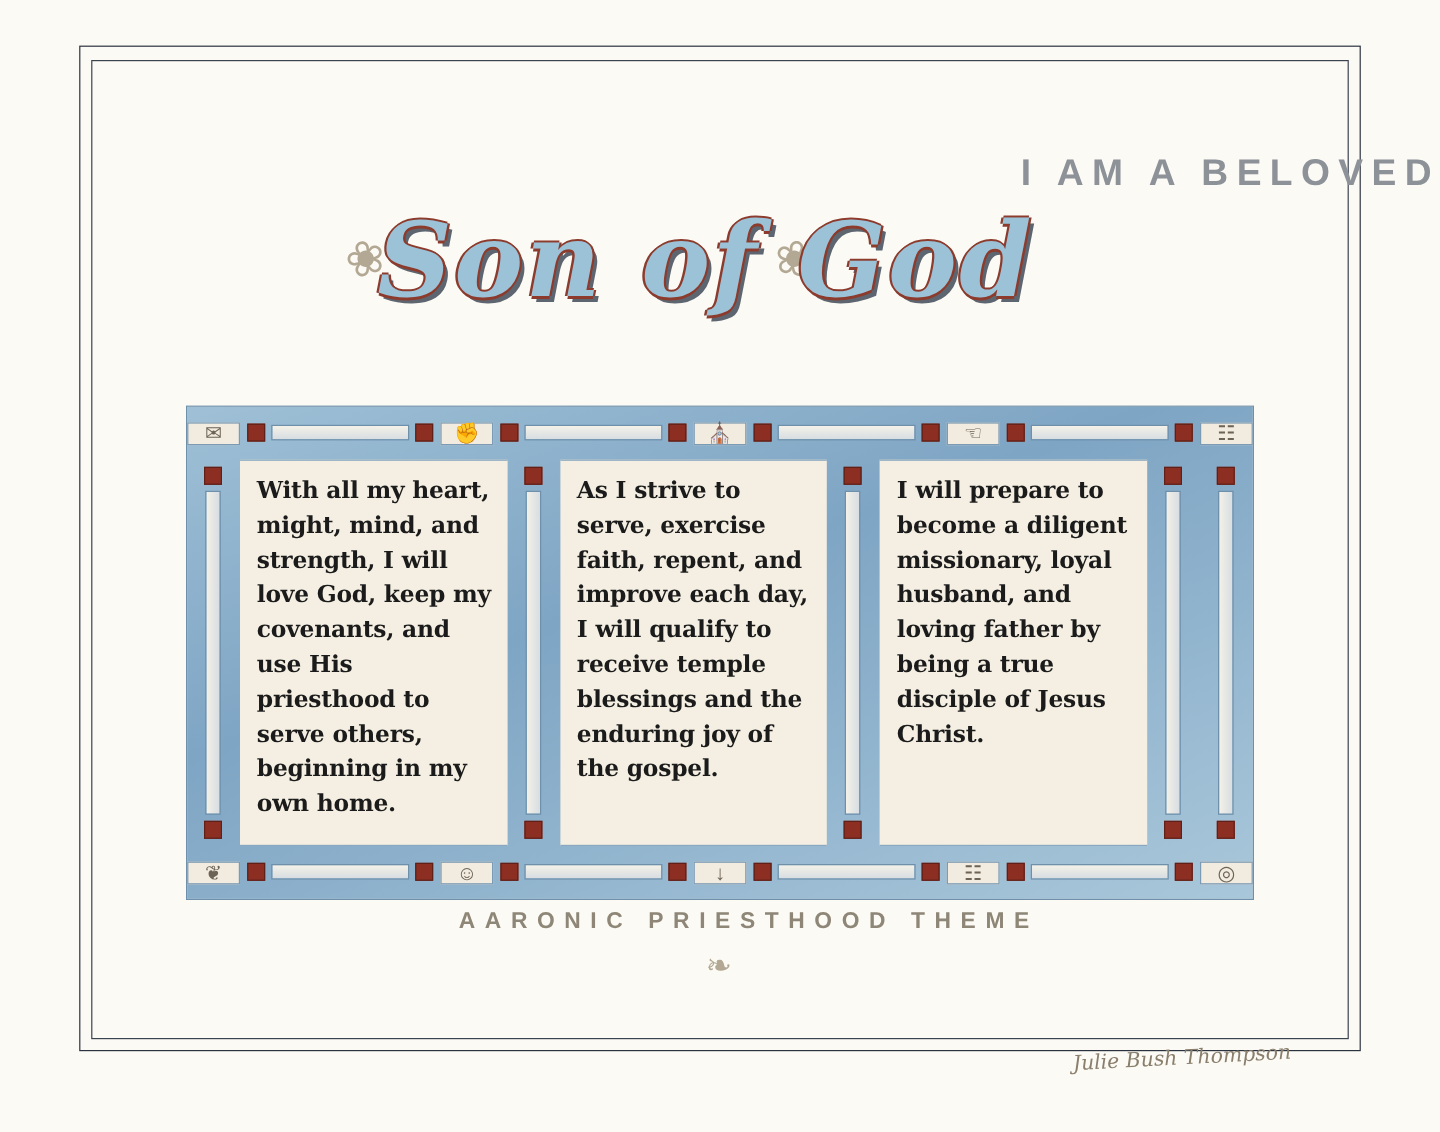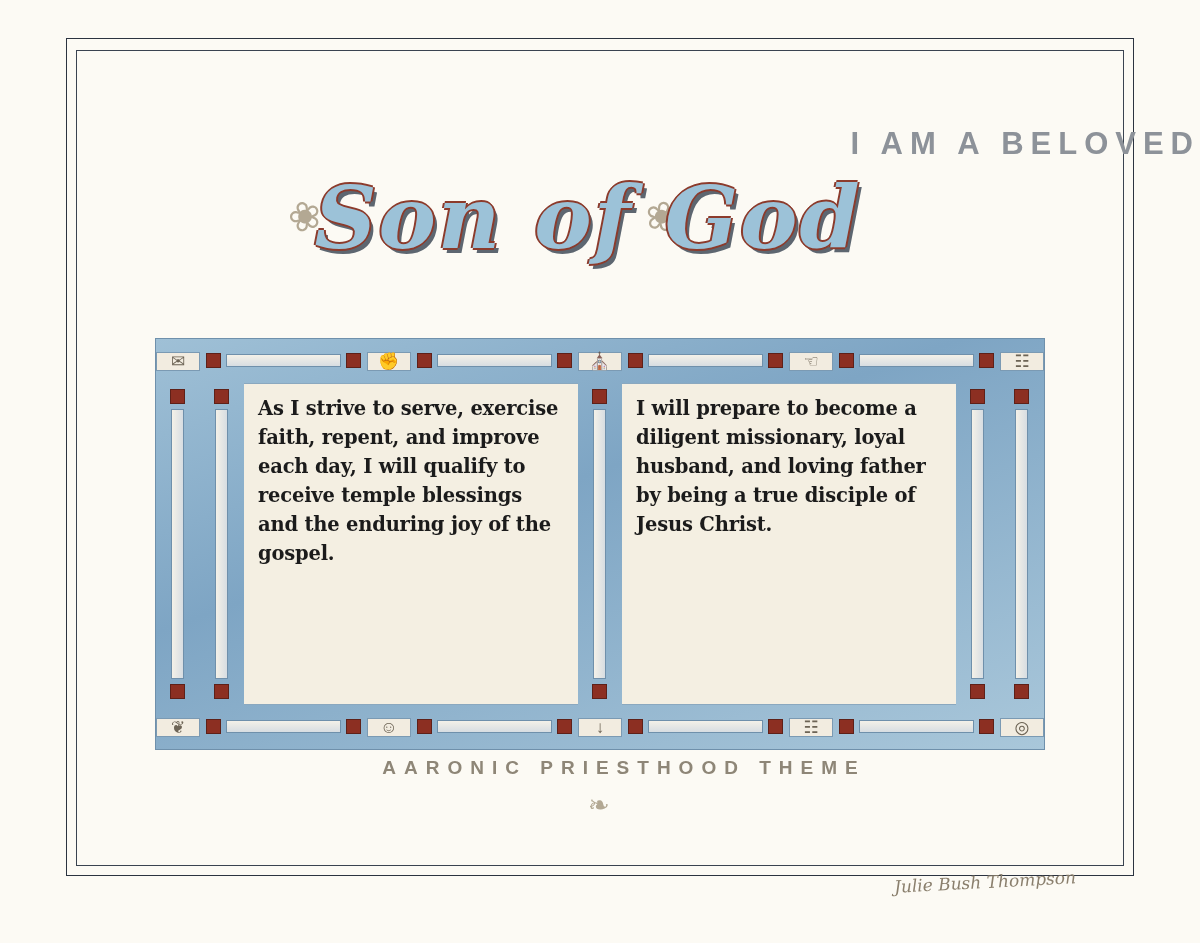--- a/index.html
+++ b/index.html
@@ -291,20 +291,21 @@
       </div>
       <div class="rail-corner">☷</div>
     </div>
 
     <div class="panel-body">
       <div class="col-divider">
         <span class="ruby2 top"></span>
         <span class="ruby2 bot"></span>
       </div>
 
+      <div class="text-col">With all my heart, might, mind, and strength, I will love God, keep my covenants, and use His priesthood to serve others, beginning in my own home.</div>
 
       <div class="col-divider">
         <span class="ruby2 top"></span>
         <span class="ruby2 bot"></span>
       </div>
 
       <div class="text-col">As I strive to serve, exercise faith, repent, and improve each day, I will qualify to receive temple blessings and the enduring joy of the gospel.</div>
 
       <div class="col-divider">
         <span class="ruby2 top"></span>

